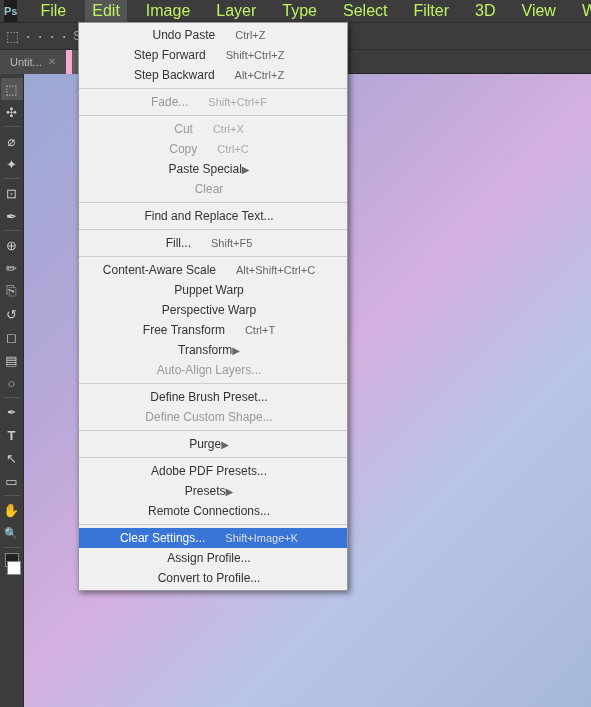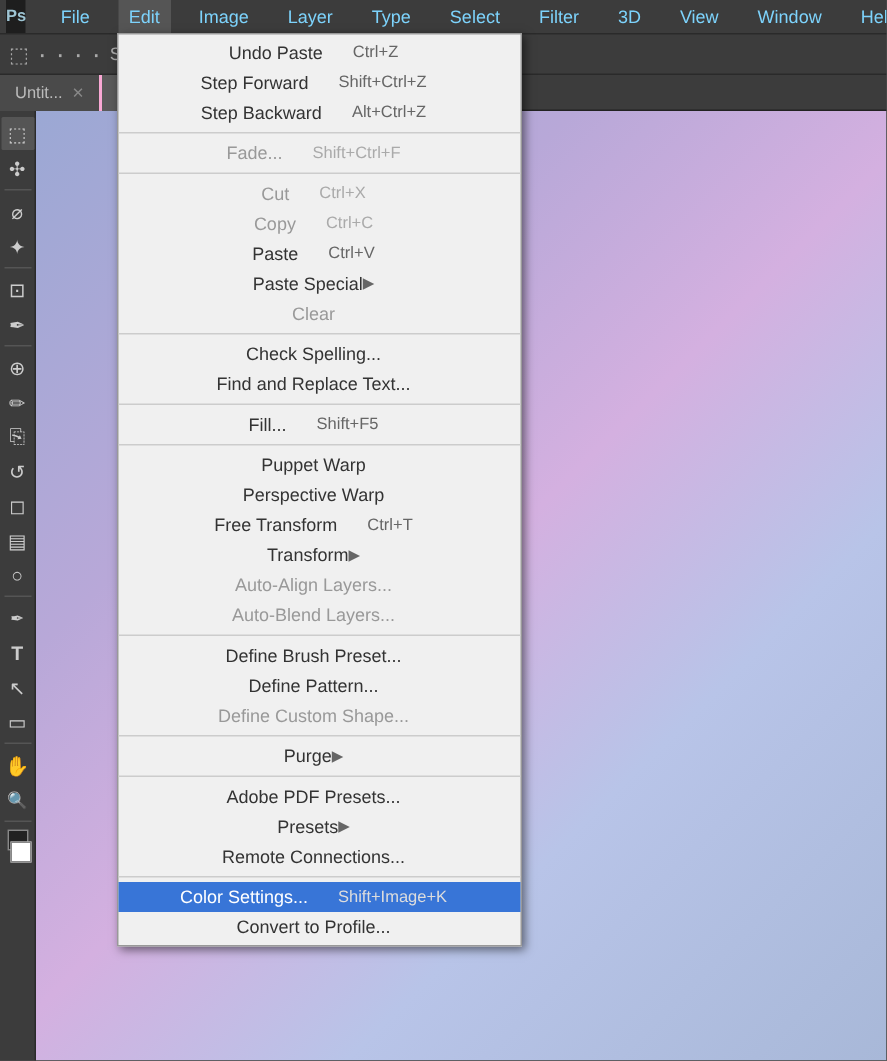--- a/index.html
+++ b/index.html
@@ -32,23 +32,23 @@
       display: flex;
       align-items: center;
       justify-content: center;
       margin-right: 4px;
       font-weight: bold;
       font-size: 11px;
       color: #9ec5d4;
     }
     .menu-bar-item {
       padding: 2px 7px;
-      color: #7dd3fc;
+      color: #bef264;
       cursor: pointer;
-      font-size: 12px;
+      font-size: 16px;
       height: 22px;
       display: flex;
       align-items: center;
     }
     .menu-bar-item.active { background: #555; }
 
     
     .options-bar {
       background: #3c3c3c;
       height: 28px;
@@ -82,21 +82,21 @@
     }
     .tab-item {
       background: #4a4a4a;
       color: #bbb;
       font-size: 11px;
       padding: 0 10px;
       height: 24px;
       display: flex;
       align-items: center;
       gap: 6px;
-      border-right: 2px solid #f9a8d4;
+      border-right: 6px solid #f9a8d4;
       cursor: pointer;
     }
     .tab-item .tab-close {
       color: #888;
       font-size: 10px;
     }
     .tab-item.active {
       background: #5a5a5a;
       color: #eee;
     }
@@ -297,77 +297,68 @@
 
   <div class="menu-item disabled">
     <span>Cut</span>
     <span class="shortcut" style="color:#aaa;">Ctrl+X</span>
   </div>
   <div class="menu-item disabled">
     <span>Copy</span>
     <span class="shortcut" style="color:#aaa;">Ctrl+C</span>
   </div>
   <div class="menu-item">
-    <span>Paste</span>
-    <span class="shortcut">Ctrl+V</span>
-  </div>
-  <div class="menu-item">
     <span>Paste Special</span>
     <span class="submenu-arrow">▶</span>
   </div>
   <div class="menu-item disabled">
     <span>Clear</span>
   </div>
 
   <div class="menu-separator"></div>
 
   <div class="menu-item">
-    <span>Check Spelling...</span>
-  </div>
-  <div class="menu-item">
     <span>Find and Replace Text...</span>
   </div>
 
   <div class="menu-separator"></div>
 
   <div class="menu-item">
     <span>Fill...</span>
     <span class="shortcut">Shift+F5</span>
   </div>
 
   <div class="menu-separator"></div>
 
   <div class="menu-item">
+    <span>Content-Aware Scale</span>
+    <span class="shortcut">Alt+Shift+Ctrl+C</span>
+  </div>
+  <div class="menu-item">
     <span>Puppet Warp</span>
   </div>
   <div class="menu-item">
     <span>Perspective Warp</span>
   </div>
   <div class="menu-item">
     <span>Free Transform</span>
     <span class="shortcut">Ctrl+T</span>
   </div>
   <div class="menu-item">
     <span>Transform</span>
     <span class="submenu-arrow">▶</span>
   </div>
   <div class="menu-item disabled">
     <span>Auto-Align Layers...</span>
   </div>
-  <div class="menu-item disabled">
-    <span>Auto-Blend Layers...</span>
-  </div>
 
   <div class="menu-separator"></div>
 
   <div class="menu-item">
     <span>Define Brush Preset...</span>
-  </div>
-  <div class="menu-item">
-    <span>Define Pattern...</span>
   </div>
   <div class="menu-item disabled">
     <span>Define Custom Shape...</span>
   </div>
 
   <div class="menu-separator"></div>
 
   <div class="menu-item">
     <span>Purge</span>
     <span class="submenu-arrow">▶</span>
@@ -382,20 +373,23 @@
     <span>Presets</span>
     <span class="submenu-arrow">▶</span>
   </div>
   <div class="menu-item">
     <span>Remote Connections...</span>
   </div>
 
   <div class="menu-separator"></div>
 
   <div class="menu-item highlighted">
-    <span>Color Settings...</span>
+    <span>Clear Settings...</span>
     <span class="shortcut">Shift+Image+K</span>
   </div>
   <div class="menu-item">
+    <span>Assign Profile...</span>
+  </div>
+  <div class="menu-item">
     <span>Convert to Profile...</span>
   </div>
 
 </div>
 
 </body></html>

